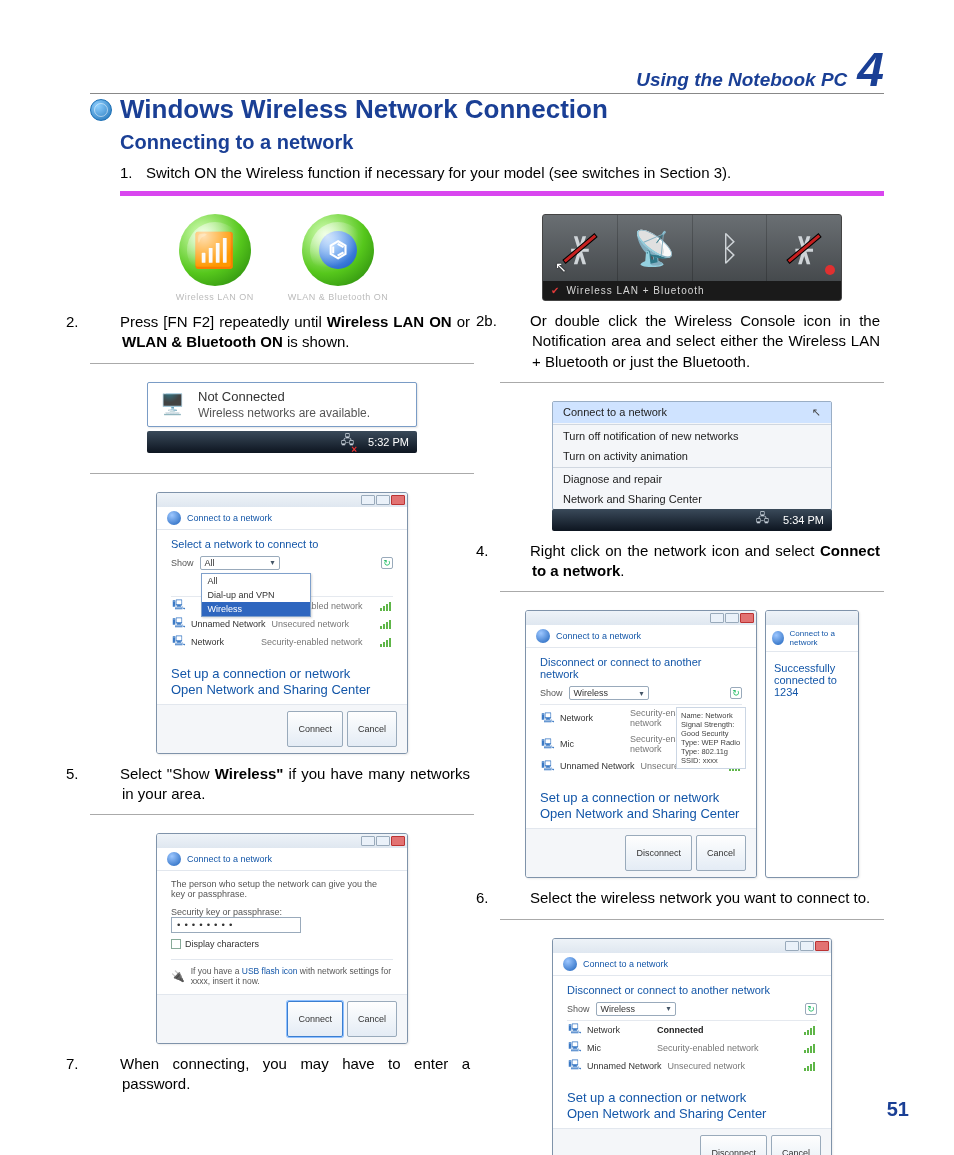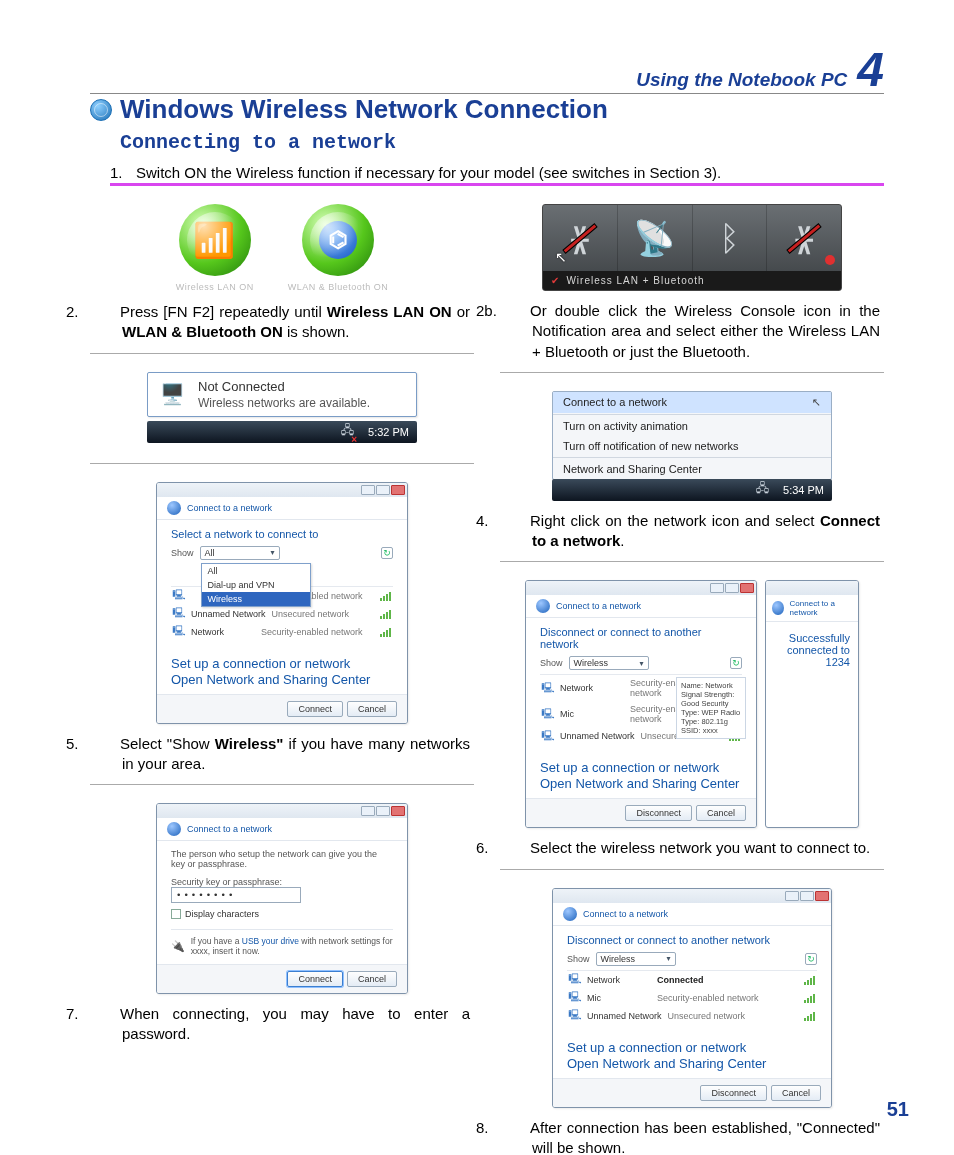--- a/index.html
+++ b/index.html
@@ -12,22 +12,22 @@
     padding: 48px 70px 40px 90px;
     color: #000;
   }
   .hdr { display: flex; align-items: baseline; justify-content: flex-end; gap: 10px; border-bottom: 1px solid #888; padding-bottom: 2px; }
   .hdr-title { color: #1a3f95; font-weight: bold; font-style: italic; font-size: 19px; }
   .hdr-num { color: #1a3f95; font-weight: 900; font-size: 48px; font-style: italic; line-height: 0.9; }
   .page-title { display: flex; align-items: center; gap: 8px; }
   .globe-icon { width: 22px; height: 22px; border-radius: 50%; background: radial-gradient(circle at 35% 30%, #8fd0ff, #1b6fb5); position: relative; border: 1px solid #1b6fb5;}
   .globe-icon::after { content:''; position:absolute; inset:3px; border:1px solid rgba(255,255,255,.5); border-radius:50%;}
   h1 { color: #1a3f95; font-size: 26px; font-weight: 700; }
-  h2 { color: #1a3f95; font-size: 20px; font-weight: 700; margin: 6px 0 10px 30px; font-family: Liberation Mono, monospace; }
-  .step1 { font-size: 15px; margin-left: 20px; padding-bottom: 2px; border-bottom: 3px solid #d946ef; }
+  h2 { color: #1a3f95; font-size: 20px; font-weight: 700; margin: 6px 0 10px 30px; }
+  .step1 { font-size: 15px; margin-left: 30px; padding-bottom: 10px; border-bottom: 5px solid #d946ef; }
   .cols { display: flex; gap: 26px; margin-top: 12px; }
   .col { flex: 1; display: flex; flex-direction: column; }
   .sect { border-bottom: 1px solid #aaa; padding-bottom: 10px; margin-bottom: 12px; }
   .sect:last-child { border-bottom: none; }
   .fig { display: flex; justify-content: center; margin: 6px 0 10px; }
   .step-num { display: inline-block; width: 26px; }
   .step-text { font-size: 15px; line-height: 1.35; margin-left: 28px; text-indent: -28px; padding: 0 4px; }
   .step-text b { font-weight: 700; }
   .just { text-align: justify; }
   .pagenum { position: absolute; right: 45px; bottom: 34px; color: #1a3f95; font-weight: 800; font-size: 20px; }
@@ -97,36 +97,36 @@
   .sig{display:flex;align-items:flex-end;gap:1px;height:10px;}
   .sig span{width:2px;background:#5fb648;}
   .sig span:nth-child(1){height:3px;} .sig span:nth-child(2){height:5px;} .sig span:nth-child(3){height:7px;} .sig span:nth-child(4){height:9px;}
   .dd{position:relative;}
   .dd-menu{position:absolute;top:16px;left:0;border:1px solid #7fa0cb;background:#fff;min-width:110px;box-shadow:1px 1px 2px rgba(0,0,0,.15);z-index:2;}
   .dd-item{padding:2px 6px;font-size:9px;}
   .dd-item.hl{background:#2e66bf;color:#fff;}
   .links{padding:6px 14px;color:#1356a8;font-size:13px;}
   .links div{margin:1px 0;cursor:default;text-decoration:underline dotted transparent;}
   .dlg-ftr{display:flex;justify-content:flex-end;gap:4px;padding:6px 10px;border-top:1px solid #e2e7ee;background:#f4f6f9;}
-  .btn{border:1px solid #9ab;background:linear-gradient(#fefefe,#e4ecf5);border-radius:2px;padding:2px 10px;font-size:9px;}
+  .btn{border:1px solid #9ab;background:linear-gradient(#fefefe,#e4ecf5);border-radius:2px;padding:12px 10px;font-size:9px;}
   .btn.hl{border-color:#3b7ed0;box-shadow:0 0 0 1px #8fc0ff;}
   .refresh{width:12px;height:12px;border:1px solid #9ab;border-radius:2px;display:flex;align-items:center;justify-content:center;color:#2b6;font-size:9px;}
 
   .dlg-split{display:flex;gap:8px;}
   .dlg.narrow{width:94px;}
   .tooltip-box{border:1px solid #cbd6e4;background:#fff;padding:3px 4px;font-size:7.5px;color:#444;line-height:1.2;width:70px;}
 
   .pw-input{border:1px solid #9ab;background:#fff;padding:2px 4px;width:130px;letter-spacing:2px;font-family:monospace;}
   .chk{display:flex;align-items:flex-end;gap:4px;margin-top:6px;}
   .chk-box{width:10px;height:10px;border:1px solid #8a9;}
   .usb-row{display:flex;align-items:center;gap:6px;border-top:1px solid #e2e7ee;margin-top:10px;padding-top:6px;}
   .usb-ic{font-size:11px;color:#666;}
 
   .status-connected{color:#222;font-weight:bold;}
-  .callout{color:#1356a8;font-size:11px;text-align:right;}
+  .callout{color:#1356a8;font-size:11px;}
 </style>
 </head>
 <body>
 
 <div class="hdr">
   <span class="hdr-title">Using the Notebook PC</span>
   <span class="hdr-num">4</span>
 </div>
 
 <div class="page-title">
@@ -286,21 +286,21 @@
             <div class="dlg-label">The person who setup the network can give you the key or passphrase.</div>
             <div style="height:8px"></div>
             <div class="dlg-label">Security key or passphrase:</div>
             <div class="pw-input">••••••••</div>
             <div class="chk">
                 <span class="chk-box"></span>
                 <span>Display characters</span>
               </div>
             <div class="usb-row">
               <span class="usb-ic">🔌</span>
-              <span style="font-size:8.5px;color:#555">If you have a <span style="color:#1356a8">USB your drive</span> with network settings for xxxx, insert it now.</span>
+              <span style="font-size:8.5px;color:#555">If you have a <span style="color:#1356a8">USB flash icon</span> with network settings for xxxx, insert it now.</span>
             </div>
           </div>
           <div class="dlg-ftr">
               <span class="btn hl">Connect</span>
               <span class="btn">Cancel</span>
             </div>
         </div>
       </div>
       <p class="step-text just">
         <span class="step-num">7.</span><span>When connecting, you may have to enter a password.</span>
@@ -332,23 +332,24 @@
 
     <div class="sect">
       <div class="fig">
         <div class="ctx-wrap">
           <div class="ctx">
             <div class="ctx-item sel">
                 <span>Connect to a network</span>
                 <span class="ctx-cursor">↖</span>
               </div>
             <div class="ctx-hr"></div>
+            <div class="ctx-item">Turn off notification of new networks</div>
             <div class="ctx-item">Turn on activity animation</div>
-            <div class="ctx-item">Turn off notification of new networks</div>
             <div class="ctx-hr"></div>
+            <div class="ctx-item">Diagnose and repair</div>
             <div class="ctx-item">Network and Sharing Center</div>
           </div>
           <div class="taskbar sm">
             <span class="tray-ic">🖧</span>
             <span>5:34 PM</span>
           </div>
         </div>
       </div>
       <p class="step-text just">
         <span class="step-num">4.</span><span>Right click on the network icon and select </span><b>Connect to a network</b><span>.</span>

